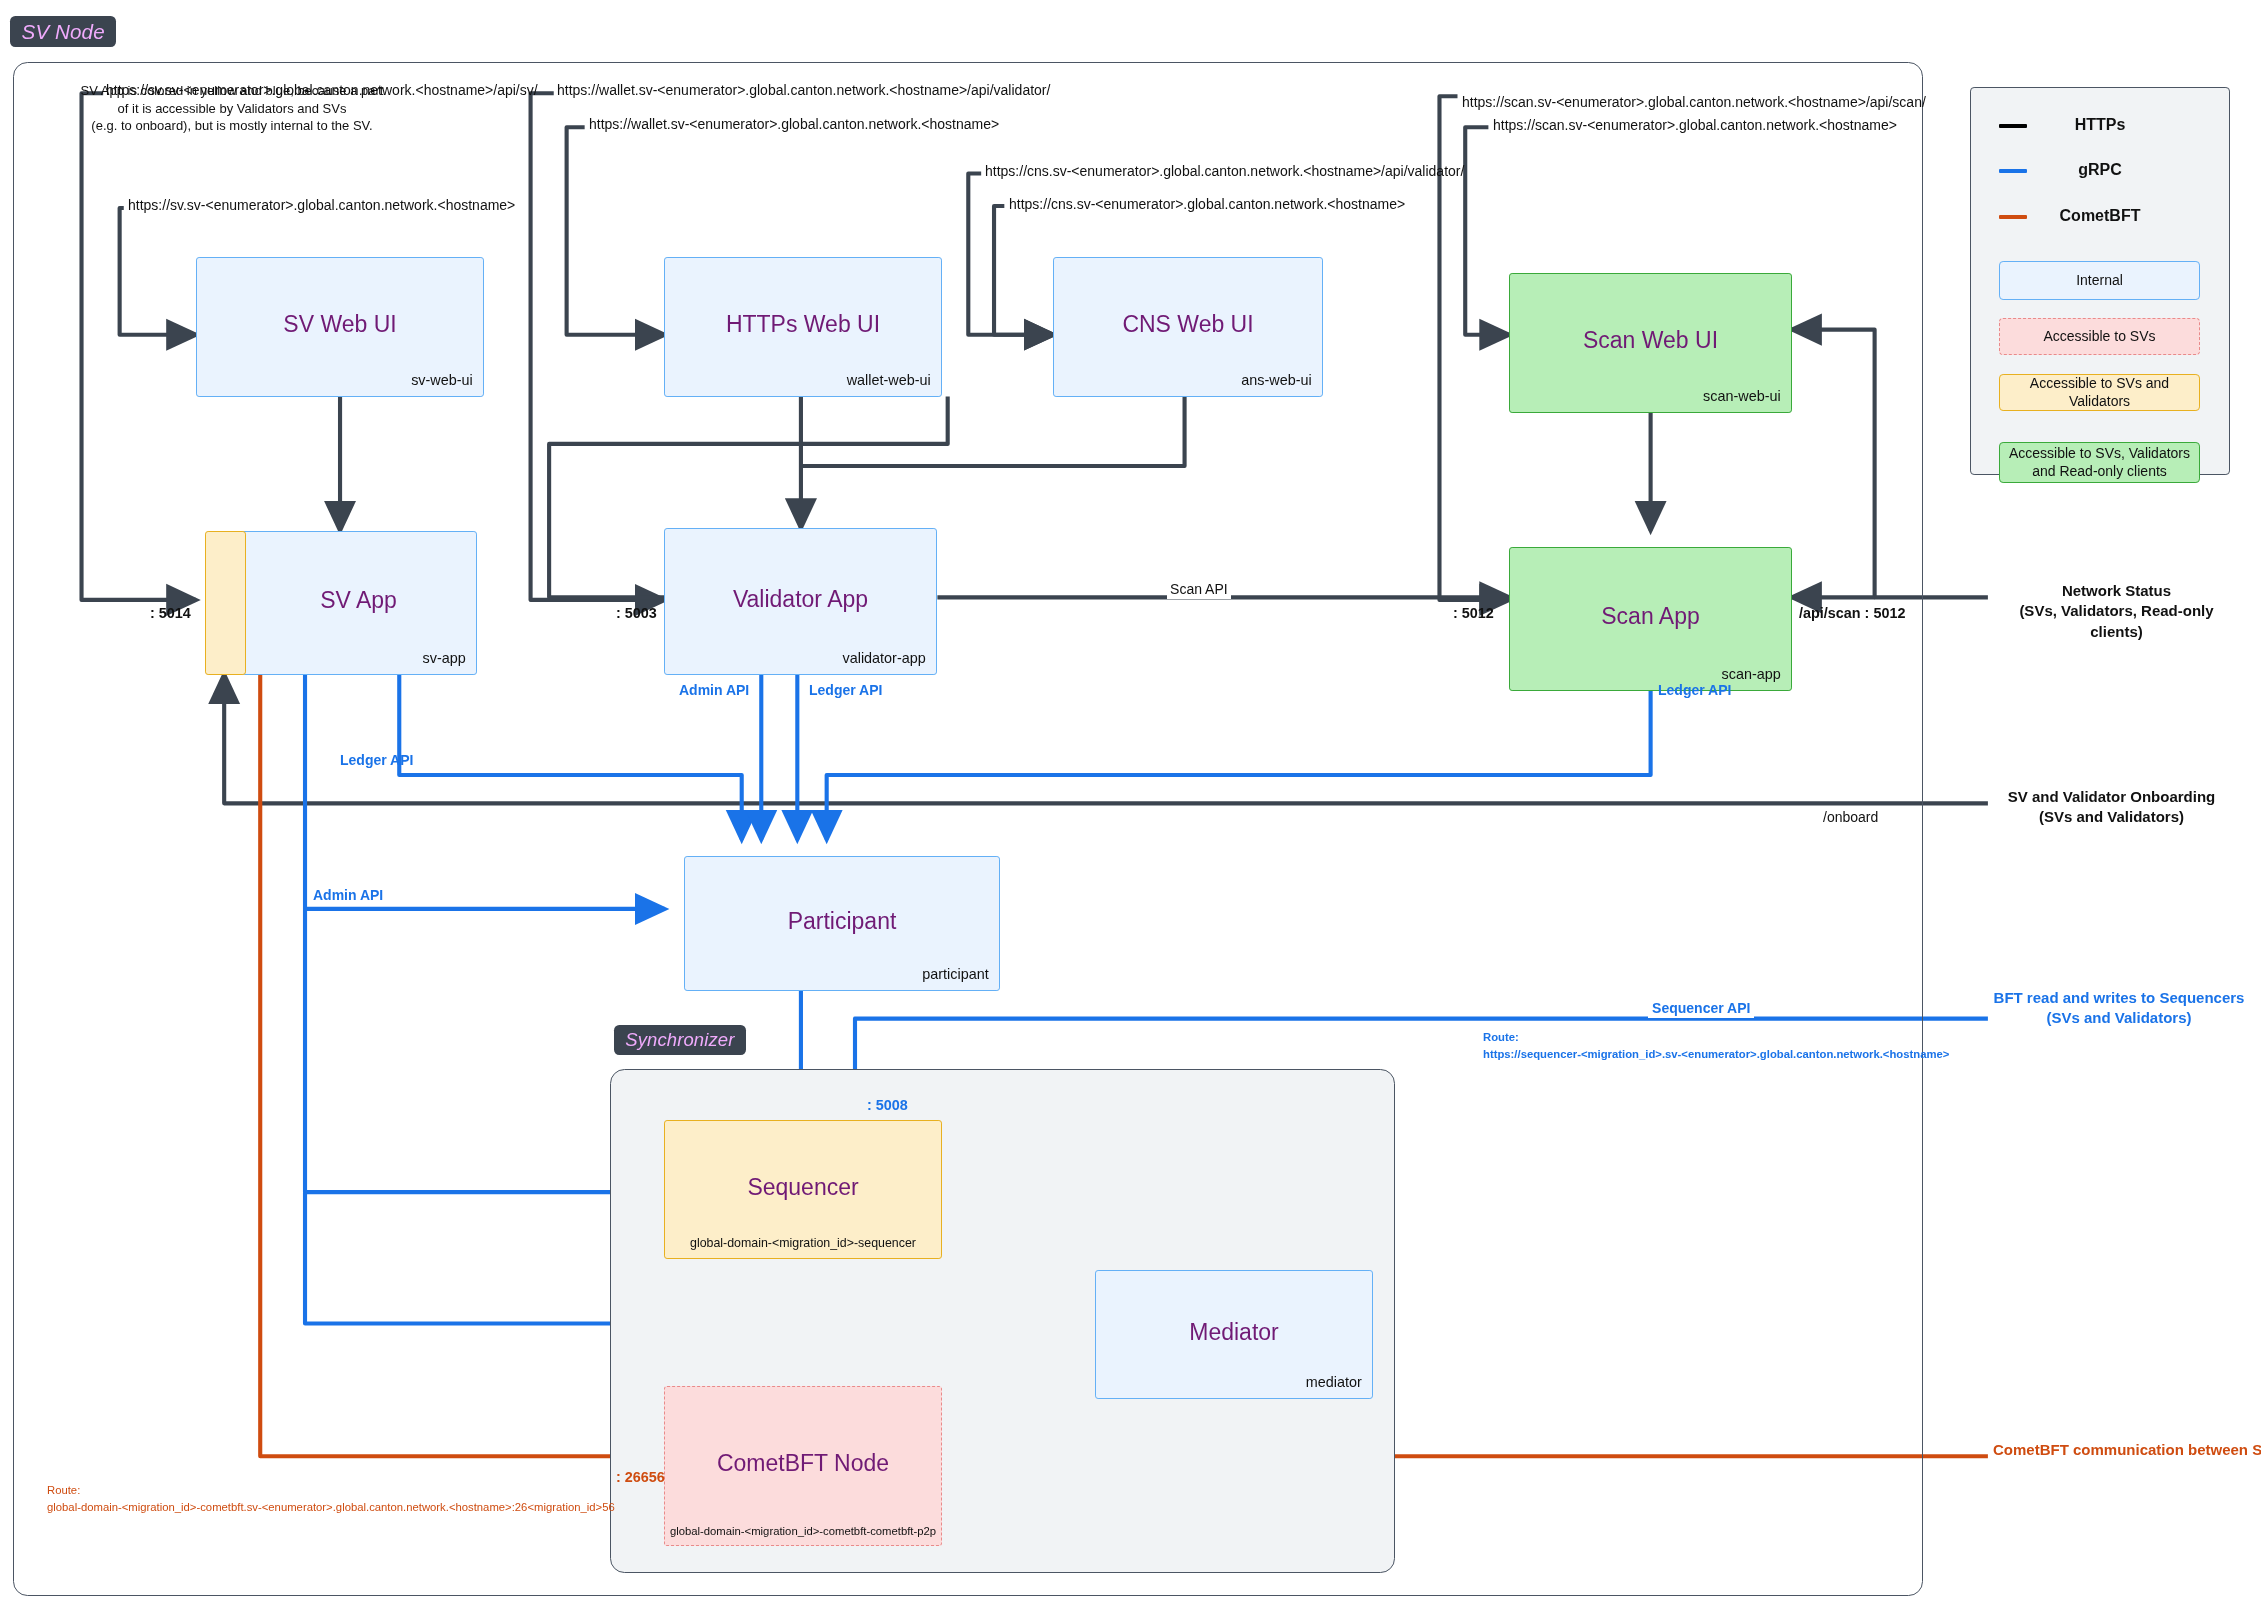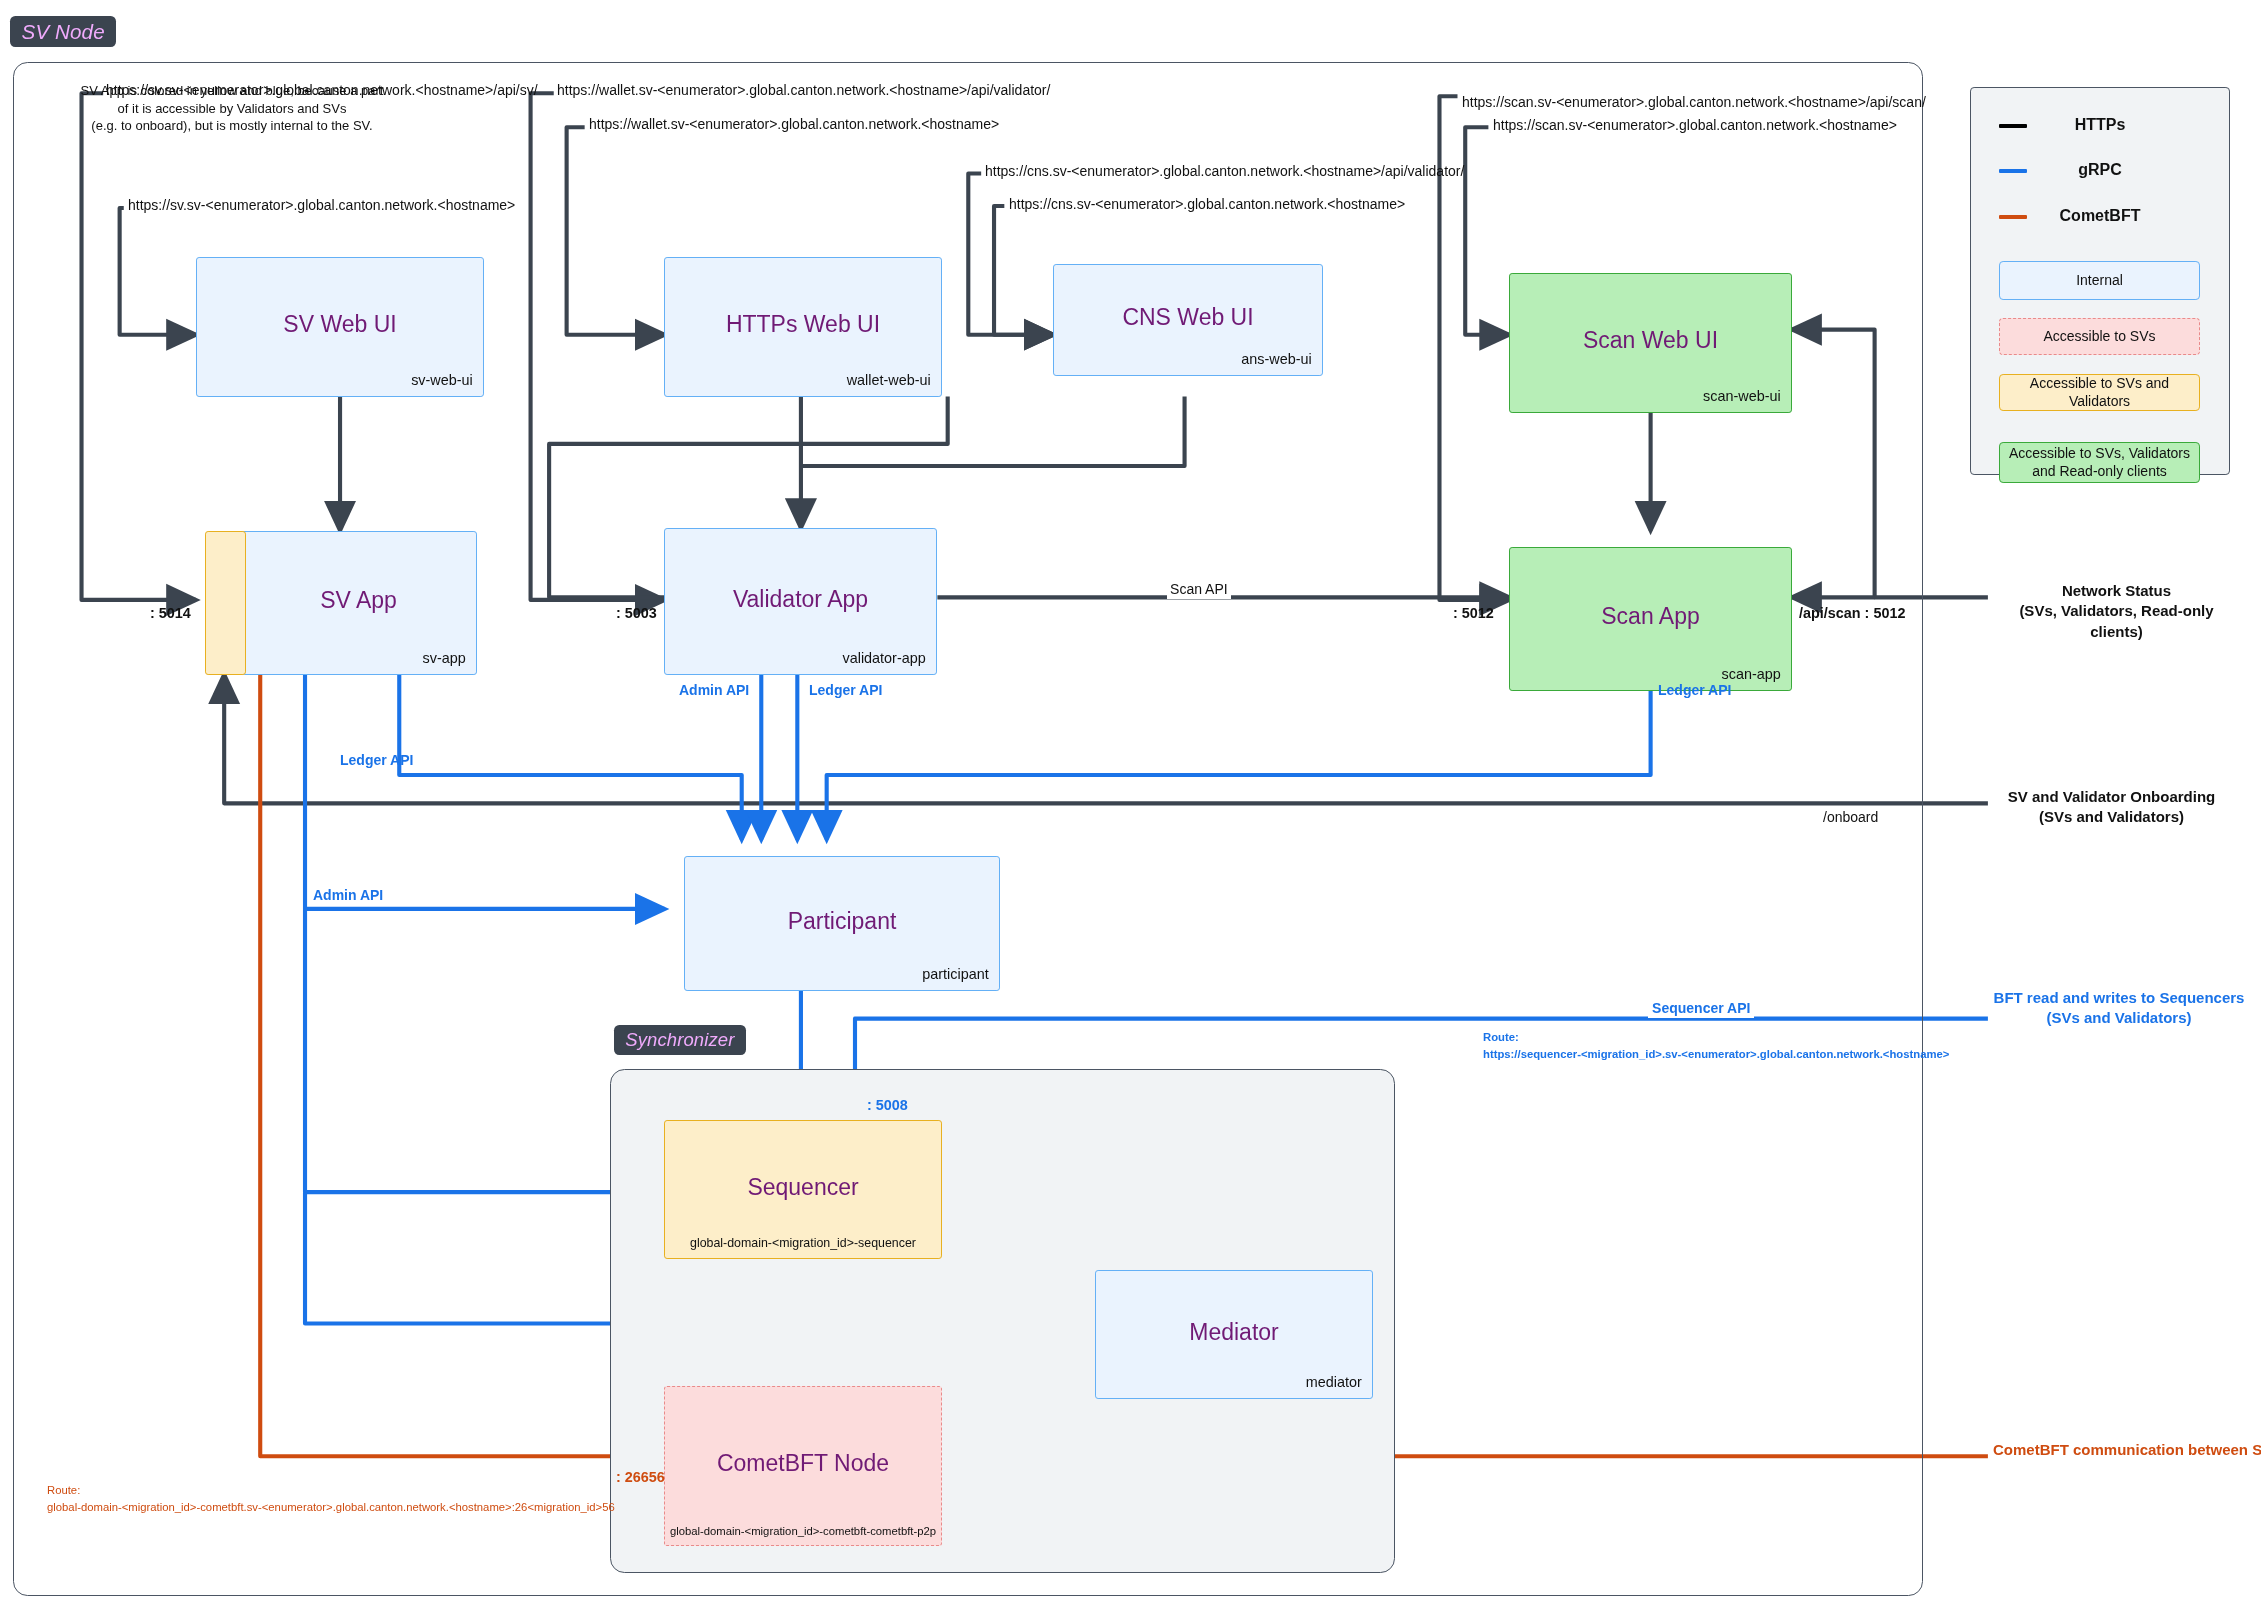--- a/index.html
+++ b/index.html
@@ -150,21 +150,21 @@
   <div class="node n-internal" style="left:196px;top:257px;width:288px;height:140px;">
     <div class="title">SV Web UI</div>
     <div class="sub">sv-web-ui</div>
   </div>
 
   <div class="node n-internal" style="left:664px;top:257px;width:278px;height:140px;">
     <div class="title">HTTPs Web UI</div>
     <div class="sub">wallet-web-ui</div>
   </div>
 
-  <div class="node n-internal" style="left:1053px;top:264px;width:270px;height:112px;">
+  <div class="node n-internal" style="left:1053px;top:257px;width:270px;height:140px;">
     <div class="title">CNS Web UI</div>
     <div class="sub">ans-web-ui</div>
   </div>
 
   <div class="node n-green" style="left:1509px;top:257px;width:283px;height:140px;">
     <div class="title">Scan Web UI</div>
     <div class="sub">scan-web-ui</div>
   </div>
 
   <div class="yellow-strip" style="left:205px;top:531px;width:41px;height:144px;"></div>

